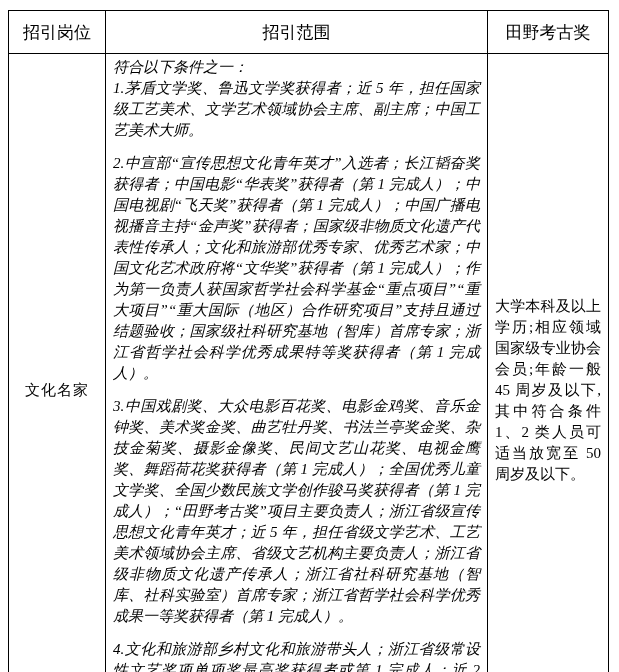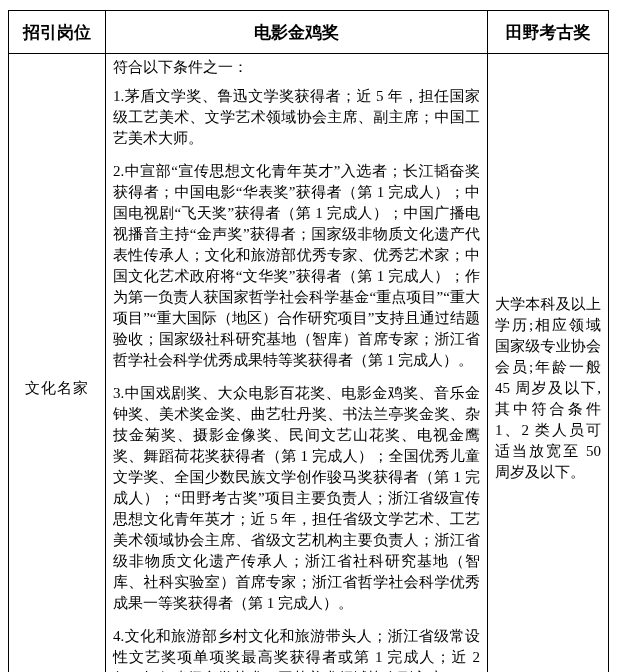--- a/index.html
+++ b/index.html
@@ -26,21 +26,21 @@
   }
   table.recruit th,
   table.recruit td {
     border: 1px solid #000000;
     color: #000000;
     overflow: hidden;
   }
   table.recruit th {
     height: 38px;
     font-size: 17px;
-    font-weight: bold;
+    font-weight: normal;
     text-align: center;
     vertical-align: middle;
     padding: 2px 4px;
   }
   col.c-position { width: 97px; }
   col.c-scope    { width: 382px; }
   col.c-require  { width: 121px; }
 
   td.position-cell {
     text-align: center;
@@ -51,22 +51,23 @@
   }
   td.scope-cell {
     vertical-align: top;
     padding: 3px 7px 4px 7px;
   }
   td.scope-cell p {
     margin: 0;
     font-size: 15px;
     line-height: 21px;
     text-align: justify;
+    font-style: italic;
   }
-  td.scope-cell p + p { margin-top: 8px; }
+  td.scope-cell p + p { margin-top: 0; }
   td.scope-cell p.gap-before { margin-top: 12px; }
   td.require-cell {
     vertical-align: middle;
     font-size: 15px;
     line-height: 21px;
     text-align: justify;
     padding: 4px 7px;
   }
 </style>
 </head>
@@ -74,21 +75,21 @@
 
 <table class="recruit">
   <colgroup>
     <col class="c-position">
     <col class="c-scope">
     <col class="c-require">
   </colgroup>
   <thead>
     <tr>
       <th>招引岗位</th>
-      <th>电影金鸡奖</th>
+      <th>招引范围</th>
       <th>田野考古奖</th>
     </tr>
   </thead>
   <tbody>
     <tr>
       <td class="position-cell">文化名家</td>
       <td class="scope-cell">
         <p>符合以下条件之一：</p>
         <p>1.茅盾文学奖、鲁迅文学奖获得者；近 5 年，担任国家级工艺美术、文学艺术领域协会主席、副主席；中国工艺美术大师。</p>
         <p class="gap-before">2.中宣部“宣传思想文化青年英才”入选者；长江韬奋奖获得者；中国电影“华表奖”获得者（第 1 完成人）；中国电视剧“飞天奖”获得者（第 1 完成人）；中国广播电视播音主持“金声奖”获得者；国家级非物质文化遗产代表性传承人；文化和旅游部优秀专家、优秀艺术家；中国文化艺术政府将“文华奖”获得者（第 1 完成人）；作为第一负责人获国家哲学社会科学基金“重点项目”“重大项目”“重大国际（地区）合作研究项目”支持且通过结题验收；国家级社科研究基地（智库）首席专家；浙江省哲学社会科学优秀成果特等奖获得者（第 1 完成人）。</p>

